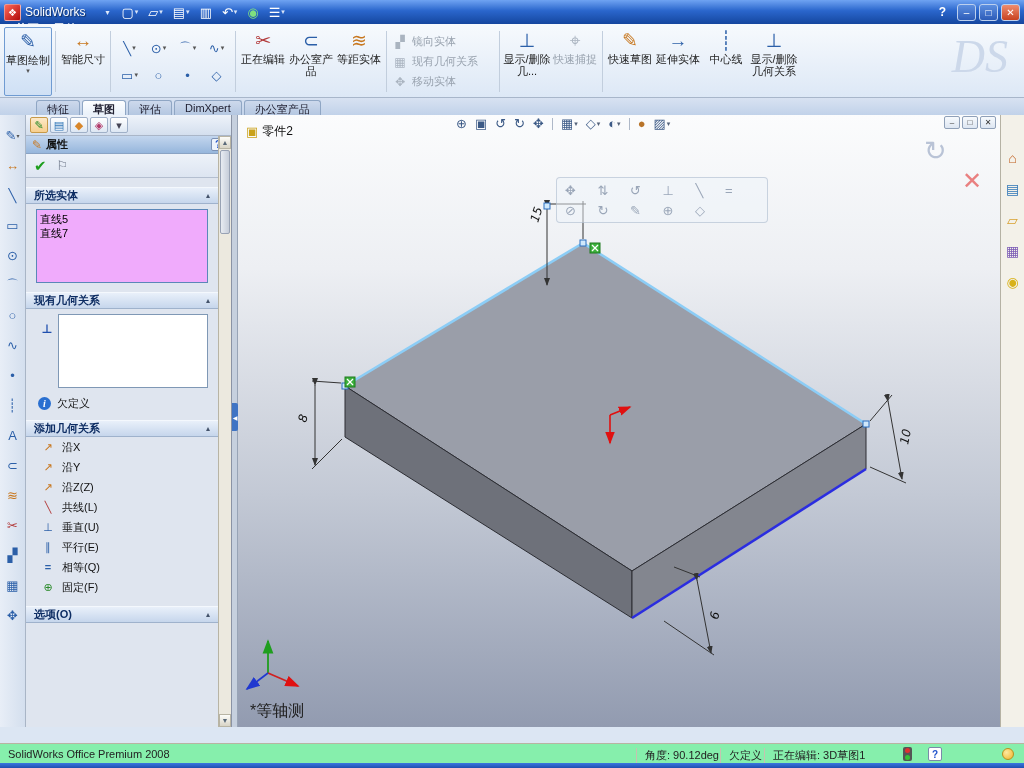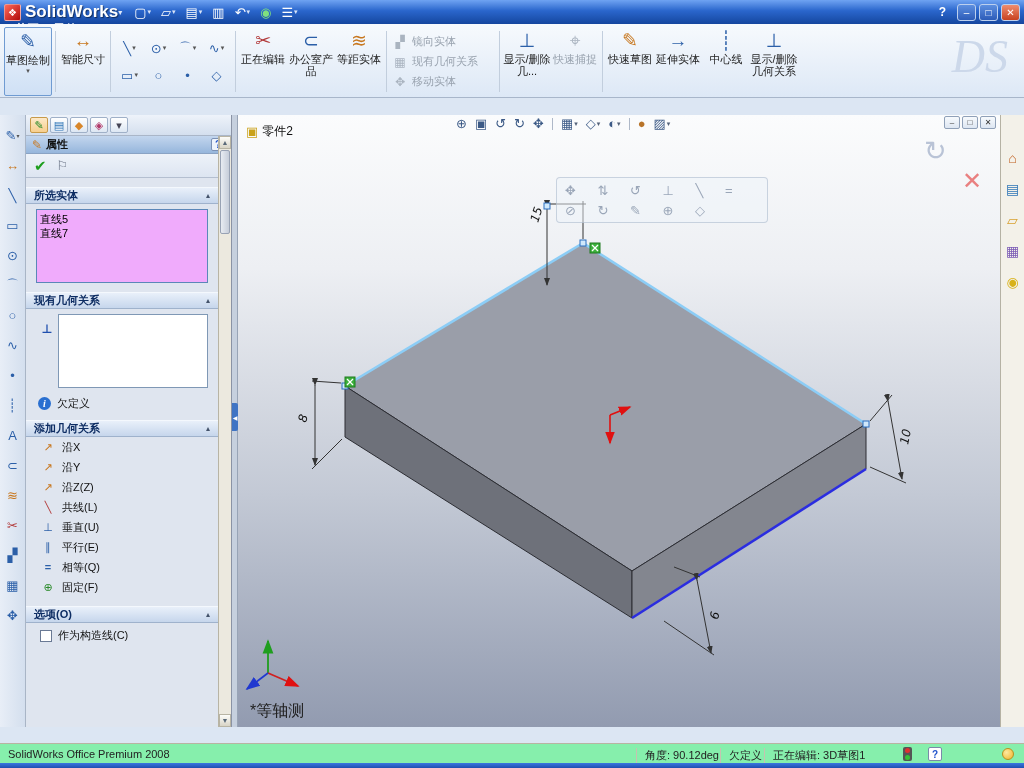--- a/index.html
+++ b/index.html
@@ -3,21 +3,21 @@
 <meta charset="utf-8">
 <style>
 *{margin:0;padding:0;box-sizing:border-box;}
 html,body{width:1024px;height:768px;overflow:hidden;}
 body{font-family:"Liberation Sans","DejaVu Sans",sans-serif;font-size:11px;background:#000;}
 #window{position:absolute;left:0;top:0;width:1024px;height:768px;background:#dce6f3;}
 
 
 #titlebar{position:absolute;left:0;top:0;width:1024px;height:24px;background:linear-gradient(#6fa3f2,#2a66cc 45%,#15469e);display:flex;align-items:center;color:#fff;padding:0 4px;}
 .sw-logo{width:17px;height:17px;background:linear-gradient(135deg,#ff6a5a,#b00a0a);border:1px solid rgba(255,255,255,.5);border-radius:2px;display:flex;align-items:center;justify-content:center;color:#fff;font-size:10px;margin-right:4px;}
-.app-name{font-weight:bold;font-size:17px;text-shadow:1px 1px 1px rgba(0,0,0,.5);margin-right:0;}
+.app-name{font-weight:normal;font-size:12px;text-shadow:1px 1px 1px rgba(0,0,0,.5);margin-right:20px;}
 .menu-chev{font-size:8px;margin-right:10px;color:#dfe9fb;}
 .tb-icons{display:flex;align-items:center;gap:6px;}
 .tb-btn{display:flex;align-items:center;height:20px;padding:0 2px;color:#fff;}
 .tb-btn .g{font-size:13px;}
 .tb-btn .dd{font-size:7px;margin-left:1px;color:#d8e4f8;}
 .tb-title{position:absolute;left:0;right:0;font-weight:bold;font-size:12px;text-shadow:1px 1px 1px rgba(0,0,0,.55);pointer-events:none;margin-top:35px;}
 .tb-right{margin-left:auto;display:flex;align-items:center;gap:3px;z-index:2;}
 .tb-help{font-weight:bold;font-size:12px;margin-right:8px;}
 .wbtn{width:19px;height:17px;border:1px solid #bcd0ee;border-radius:3px;background:linear-gradient(#5d8fe0,#2d5cb8);display:flex;align-items:center;justify-content:center;font-size:10px;color:#fff;}
 .wbtn.close{background:linear-gradient(#ef8d70,#c8421f);}
@@ -275,20 +275,27 @@
       <span class="ic">┊</span>
       <span class="lbl">中心线</span>
     </div>
     <div class="btn-big">
       <span class="ic">⊥</span>
       <span class="lbl">显示/删除几何关系</span>
     </div>
     <div class="ds-mark">DS</div>
   </div>
 
+  <div id="tabrow">
+    <span class="cm-tab">特征</span>
+    <span class="cm-tab active">草图</span>
+    <span class="cm-tab">评估</span>
+    <span class="cm-tab">DimXpert</span>
+    <span class="cm-tab">办公室产品</span>
+  </div>
 
   <div id="lefttb">
     <span class="ltb-ic">
         <span>✎</span>
         <span class="dd">▾</span>
       </span>
     <span class="ltb-ic c-org">
         <span>↔</span>
       </span>
     <span class="ltb-ic">
@@ -409,24 +416,20 @@
           <span>相等(Q)</span>
         </div>
       <div class="rel-row">
           <span class="rel-ic" style="color:#2a8a2a;">⊕</span>
           <span>固定(F)</span>
         </div>
       <div class="sec-h">
         <span>选项(O)</span>
         <span class="chev">▴</span>
       </div>
-      <div class="opt-row">
-        <span class="chk"></span>
-        <span>作为构造线(C)</span>
-      </div>
     </div>
     <div id="pm-scroll">
       <span class="sc-btn">▲</span>
       <span class="sc-thumb"></span>
       <span class="sc-btn bottom">▼</span>
     </div>
   </div>
 
   <div id="splitter">
     <span class="split-tab">◀</span>

